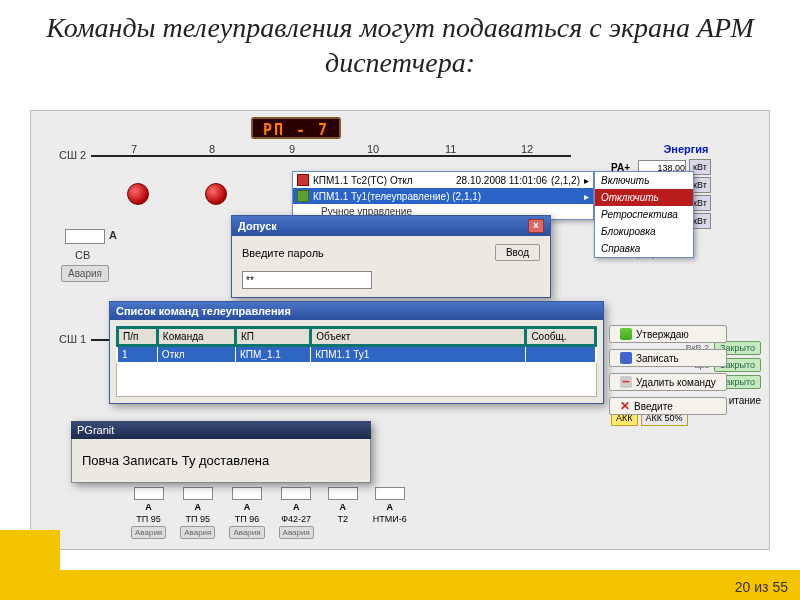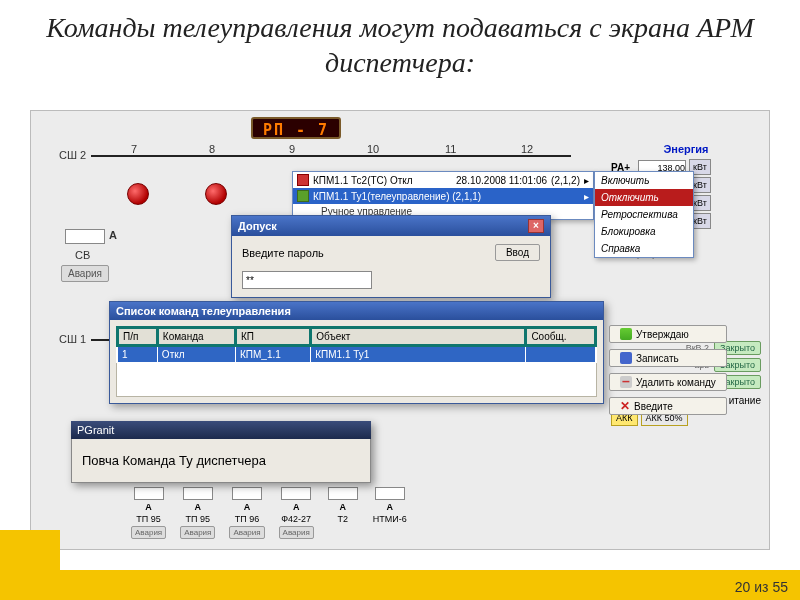--- a/index.html
+++ b/index.html
@@ -420,21 +420,21 @@
         <span>Удалить команду</span>
       </span>
     <span class="winbtn">
         <span class="ic-x">✕</span>
         <span>Введите</span>
       </span>
   </div>
 
   <div class="notif">
     <div class="notif-title">PGranit</div>
-    <div class="notif-body">Повча Команда Ту диспетчера</div>
+    <div class="notif-body">Повча Записать Ту доставлена</div>
   </div>
 
   <div class="feeder-row">
     <div class="feeder">
       <div class="sq"></div>
       <div class="a">А</div>
       <div class="nm">ТП 95</div>
       <div class="av">Авария</div>
     </div>
     <div class="feeder">

